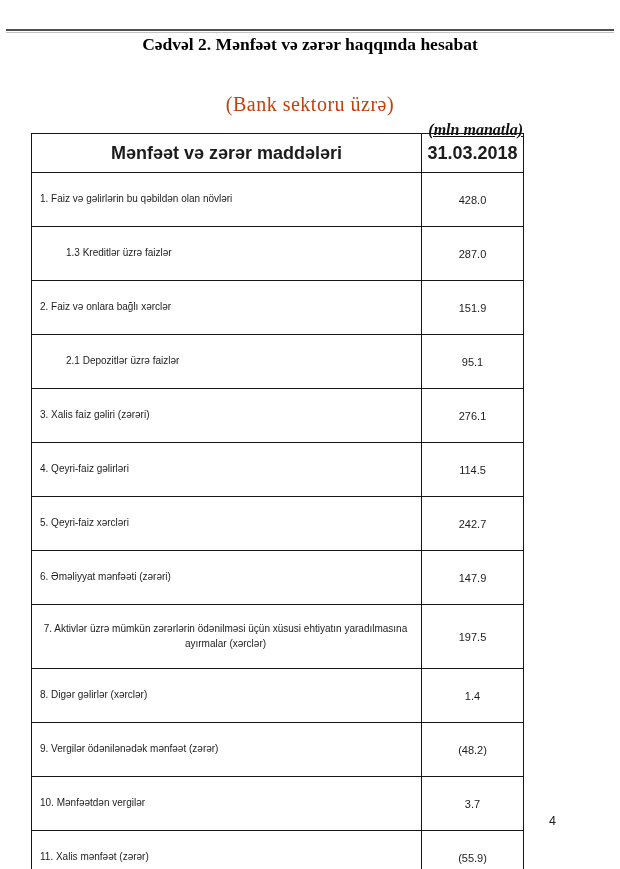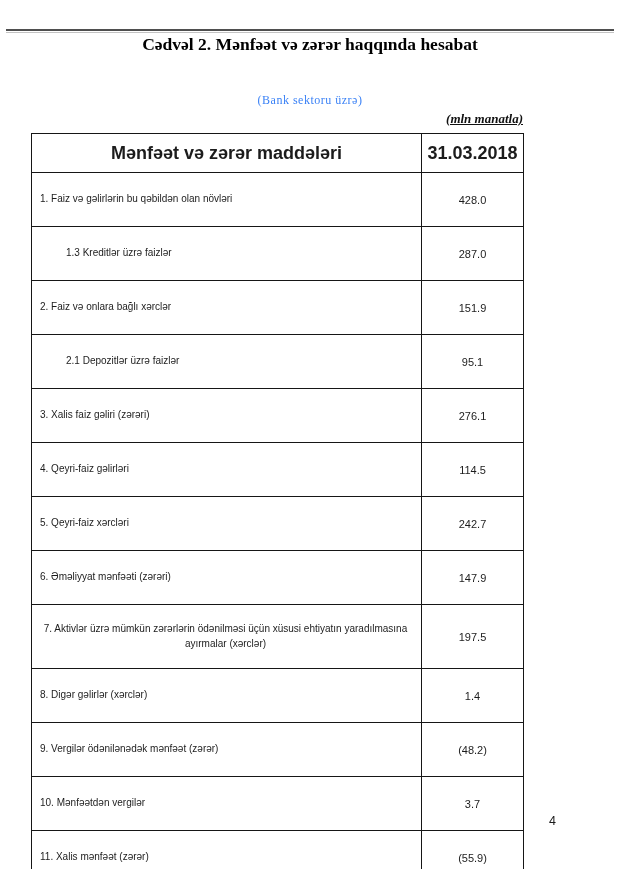--- a/index.html
+++ b/index.html
@@ -20,27 +20,27 @@
   .doc-title {
     position:absolute; top:34px; left:0; width:100%;
     text-align:center;
     font-family:"Liberation Serif","DejaVu Serif",serif;
     font-weight:bold; font-size:17.5px; color:#000000;
   }
   .doc-subtitle {
     position:absolute; top:93px; left:0; width:100%;
     text-align:center;
     font-family:"Liberation Serif","DejaVu Serif",serif;
-    font-weight:normal; font-size:12px; color:#3b82f6;
+    font-weight:normal; font-size:20px; color:#c2410c;
     letter-spacing:0.5px;
   }
   .unit-note {
-    position:absolute; top:111px; right:97px;
+    position:absolute; top:121px; right:97px;
     font-family:"Liberation Serif","DejaVu Serif",serif;
-    font-style:italic; font-weight:bold; font-size:13px;
+    font-style:italic; font-weight:bold; font-size:16px;
     text-decoration:underline; color:#111;
   }
   table.pl-table {
     position:absolute; top:133px; left:31px;
     width:493px;
     border-collapse:collapse;
     table-layout:fixed;
   }
   .pl-table th, .pl-table td {
     border:1.5px solid #161616;

